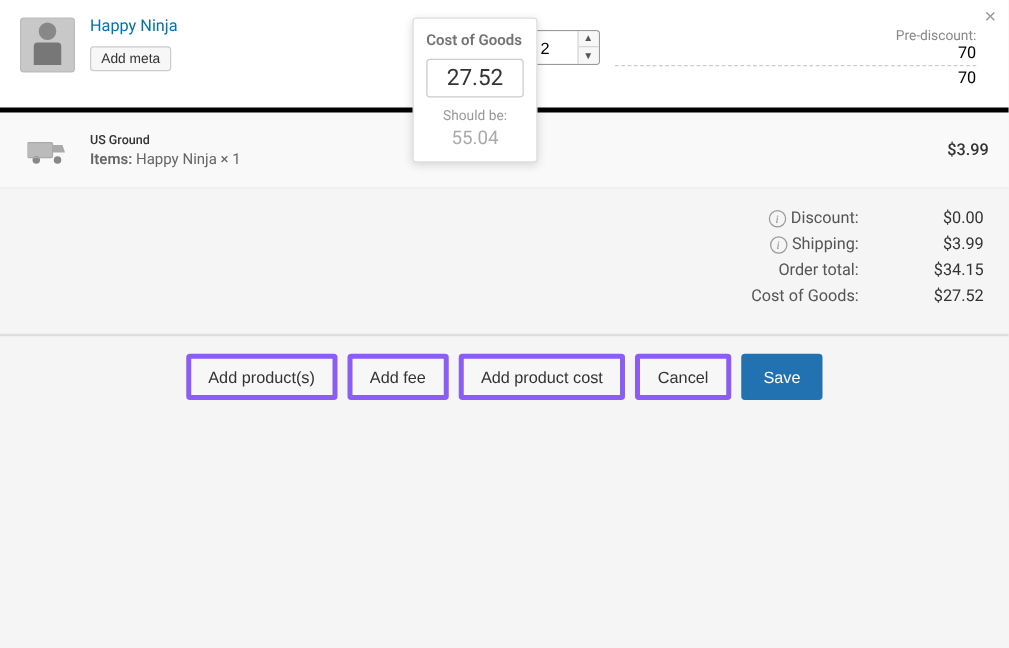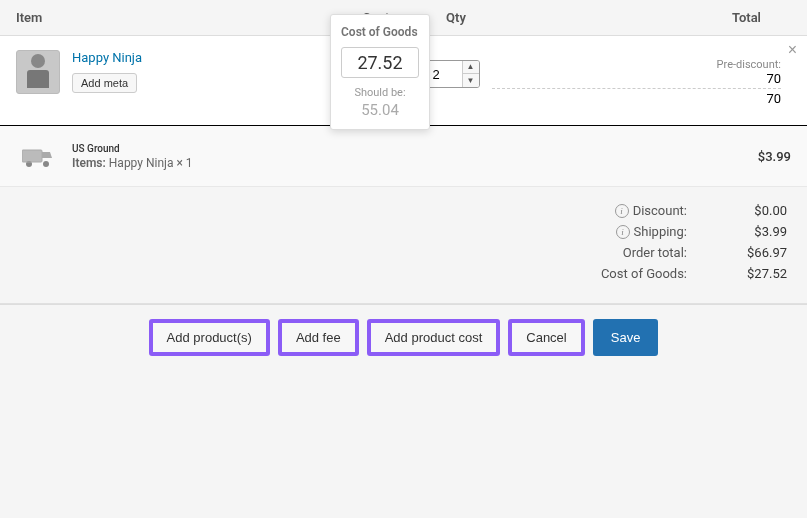--- a/index.html
+++ b/index.html
@@ -36,21 +36,21 @@
     .col-cost { flex: 0 0 80px; text-align: center; }
     .col-qty { flex: 0 0 80px; text-align: center; }
     .col-total { flex: 1; text-align: right; padding-right: 30px; }
 
     
     .product-row {
       display: flex;
       align-items: flex-start;
       padding: 14px 16px;
       background: #fff;
-      border-bottom: 1px solid #000000;
+      border-bottom: 4px solid #000000;
       position: relative;
       min-height: 90px;
     }
     .product-thumb {
       width: 44px;
       height: 44px;
       background: #c8c8c8;
       border: 1px solid #bbb;
       border-radius: 3px;
       display: flex;
@@ -335,27 +335,20 @@
       font-size: 15px;
       color: #aaa;
       margin-top: 2px;
     }
   </style>
 </head>
 <body>
 
 <div class="main-container">
 
-  <div class="table-header">
-    <div class="col-item">Item</div>
-    <div class="col-cost-goods"></div>
-    <div class="col-cost">Cost</div>
-    <div class="col-qty">Qty</div>
-    <div class="col-total">Total</div>
-  </div>
 
   <div class="product-row">
 
     <div class="product-thumb">
       <div class="thumb-person">
         <div class="thumb-head"></div>
         <div class="thumb-body"></div>
       </div>
     </div>
 
@@ -429,21 +422,21 @@
     <div class="summary-row">
       <div class="summary-label">
         <span class="info-icon">i</span>
         <span>Shipping:</span>
       </div>
       <div class="summary-value">$3.99</div>
     </div>
 
     <div class="summary-row">
       <div class="summary-label">Order total:</div>
-      <div class="summary-value">$66.97</div>
+      <div class="summary-value">$34.15</div>
     </div>
 
     <div class="summary-row">
       <div class="summary-label">Cost of Goods:</div>
       <div class="summary-value">$27.52</div>
     </div>
 
   </div>
 
   <div class="footer-bar">

